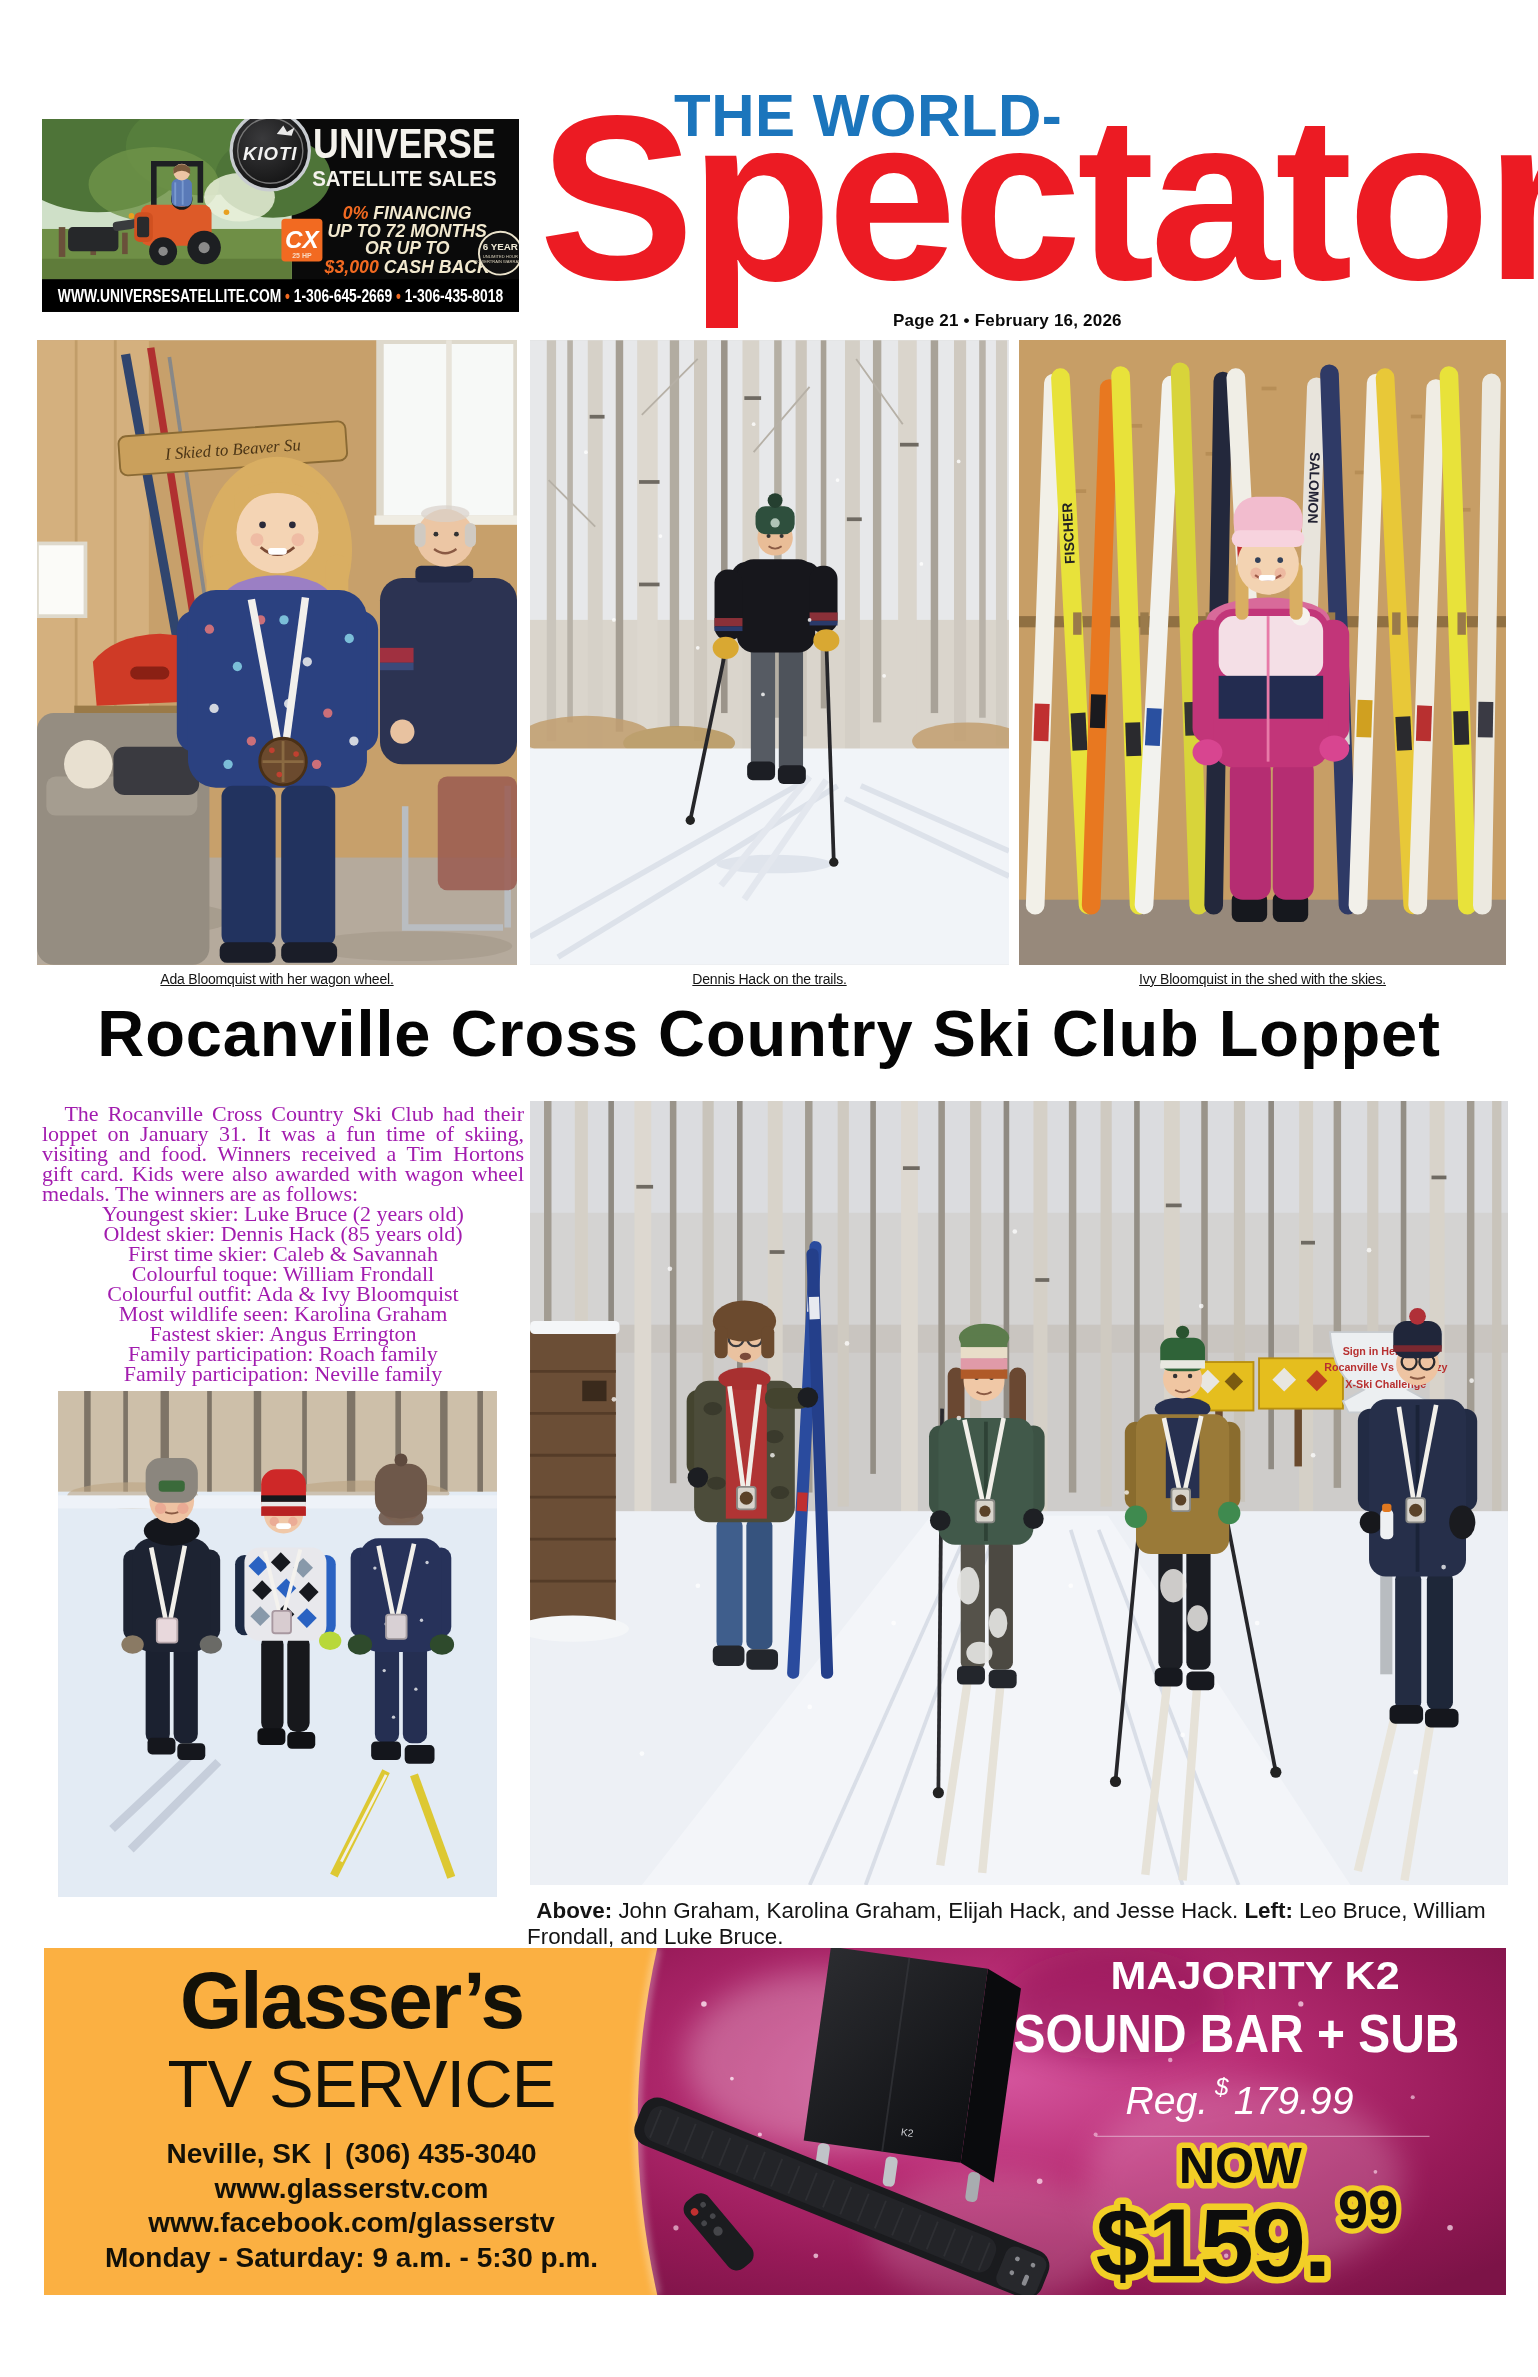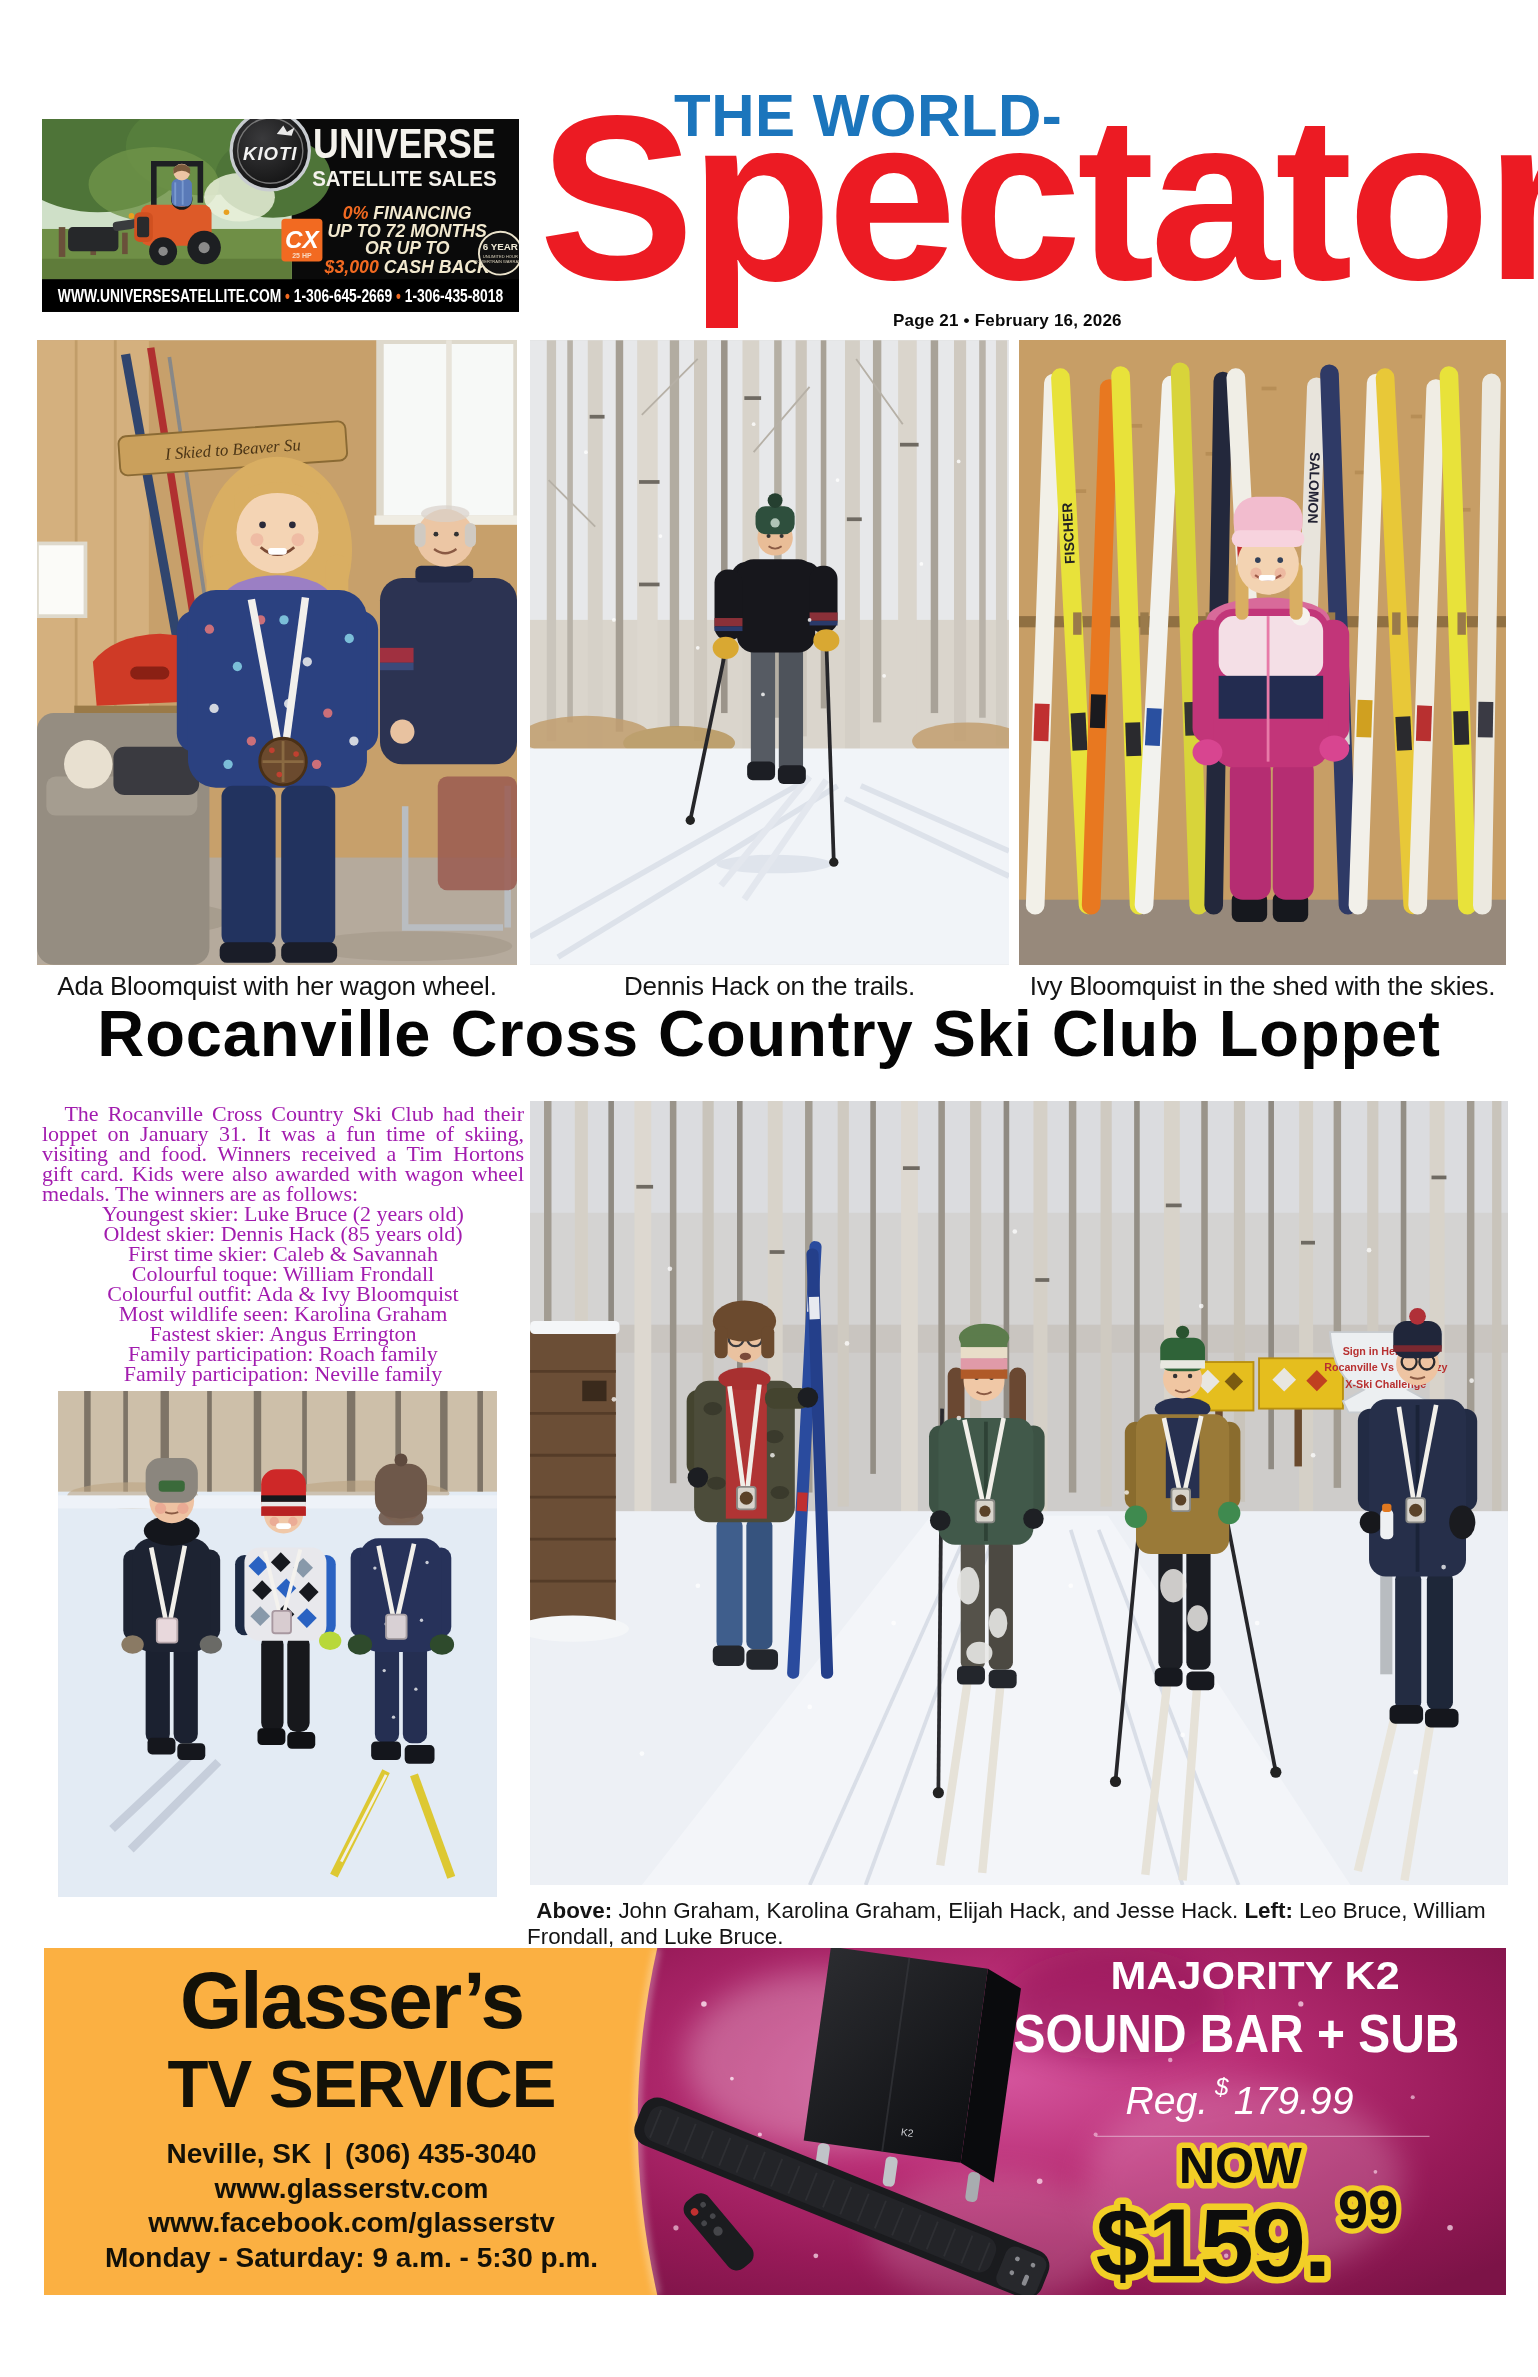--- a/index.html
+++ b/index.html
@@ -4,34 +4,34 @@
 <style>
   html,body{margin:0;padding:0;background:#e9e9e9;}
   .page{position:relative;width:1538px;height:2377px;background:#ffffff;overflow:hidden;
         font-family:"Liberation Sans",sans-serif;margin:0 auto;}
   .abs{position:absolute;}
   .kicker{font-weight:bold;color:#1b75bc;font-size:60px;letter-spacing:0.5px;line-height:1;}
   .mast-title{font-weight:bold;color:#ec1b23;font-size:233px;letter-spacing:-4.7px;line-height:1;}
   .page-info{font-weight:bold;color:#0a0a0a;font-size:17px;letter-spacing:0.2px;}
   .photo{position:absolute;background:#ddd;}
   .photo svg{display:block;}
-  .caption{position:absolute;text-align:center;font-size:26px;color:#141414;letter-spacing:-0.2px;}
+  .caption{position:absolute;text-align:center;font-size:14px;color:#141414;letter-spacing:-0.2px;text-decoration:underline;}
   .headline{position:absolute;text-align:center;font-weight:bold;color:#050505;
             font-size:65px;letter-spacing:0.9px;line-height:1;}
   .body-col{position:absolute;font-family:"Liberation Serif","DejaVu Serif",serif;
             font-size:22px;line-height:20px;color:#a21caf;}
   .body-par{text-align:justify;text-indent:22.4px;}
   .winner-line{text-align:center;}
   .main-cap{position:absolute;font-size:22.4px;line-height:26px;color:#141414;text-indent:9.3px;}
   .main-cap .b{font-weight:bold;}
   .bottom-ad{position:absolute;left:33px;top:1948px;width:1473px;height:347px;}
   .glassers{position:absolute;left:0;top:0;width:653px;height:347px;background:#fbb042;margin-left:11px;}
   .gl-text{position:absolute;left:0;top:0;width:615px;text-align:center;color:#131108;}
   .gl-name{font-size:80px;font-weight:bold;letter-spacing:-1.9px;line-height:1;}
-  .gl-service{font-size:67px;font-weight:bold;letter-spacing:-0.9px;line-height:1;padding-left:20px;}
+  .gl-service{font-size:67px;font-weight:normal;letter-spacing:-0.9px;line-height:1;padding-left:20px;}
   .gl-line{font-size:28px;font-weight:bold;}
   .sep{padding:0 13px;}
 </style>
 </head>
 <body>
 
 <div class="page">
 
   <div class="abs" style="left:42px;top:119px;width:477px;height:193px;">
     <svg width="477" height="205" viewBox="0 0 512 220">

